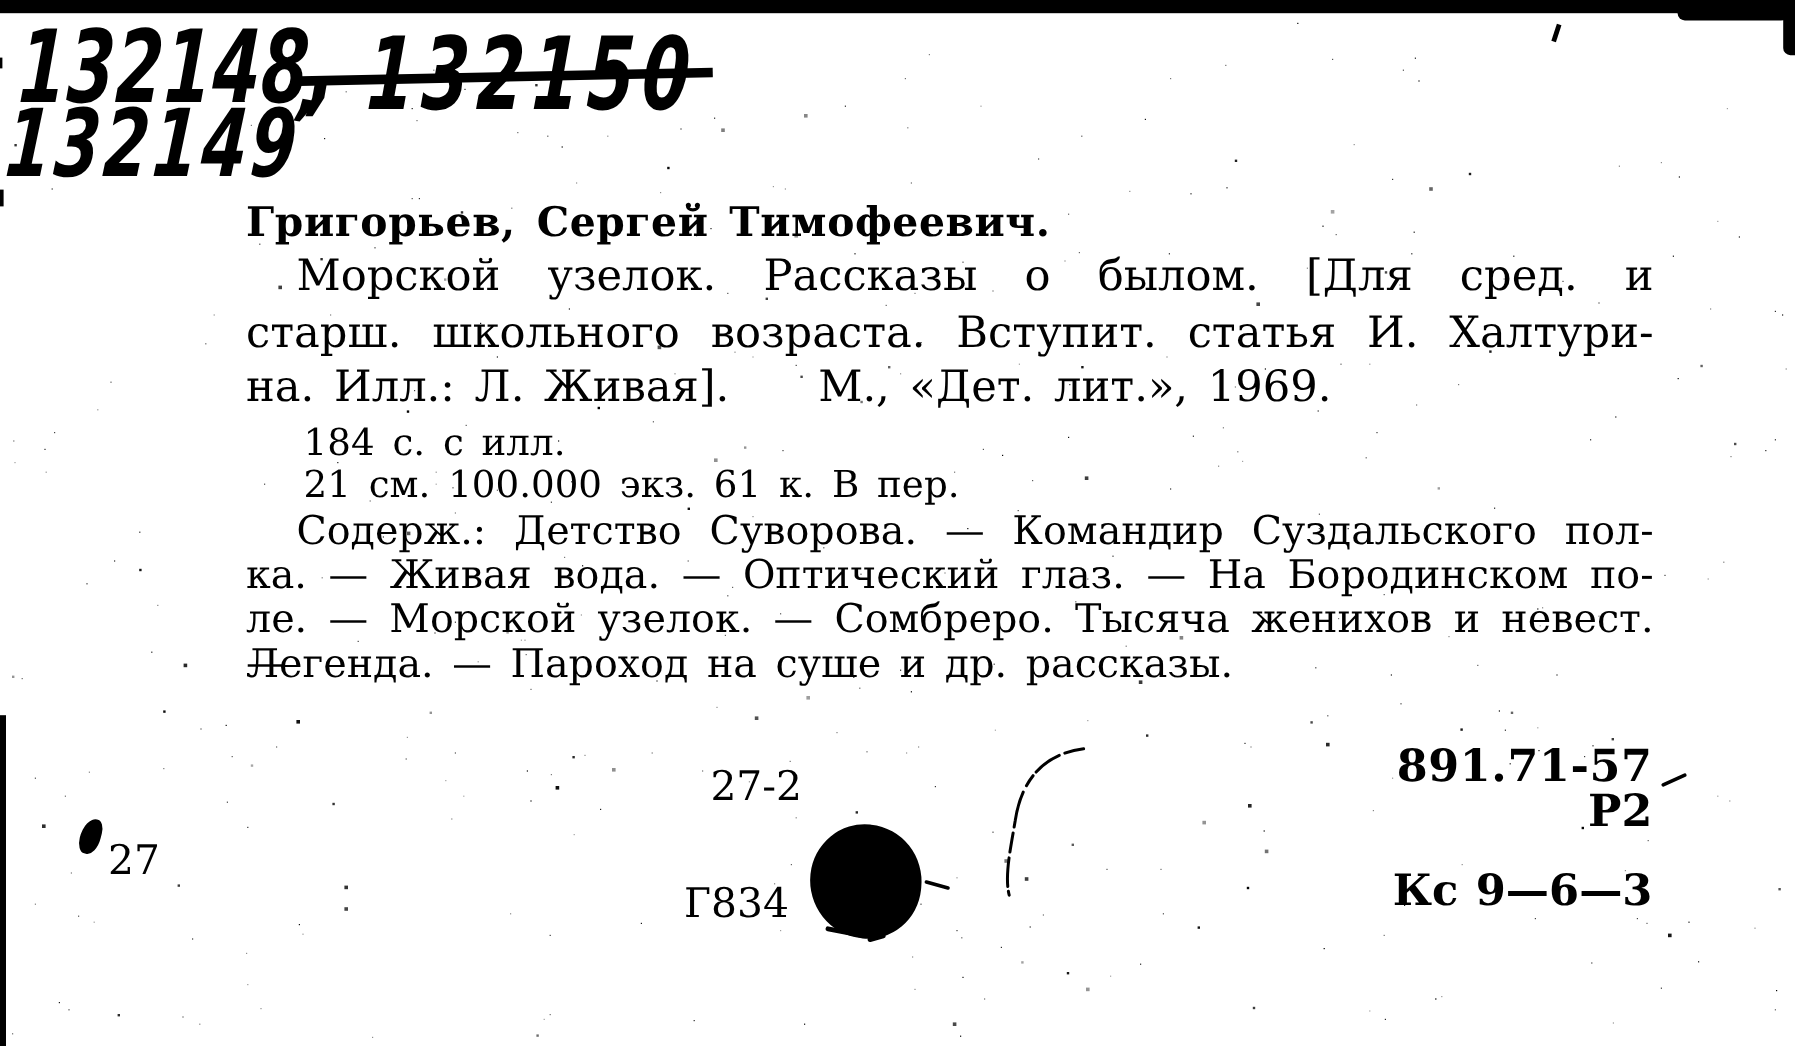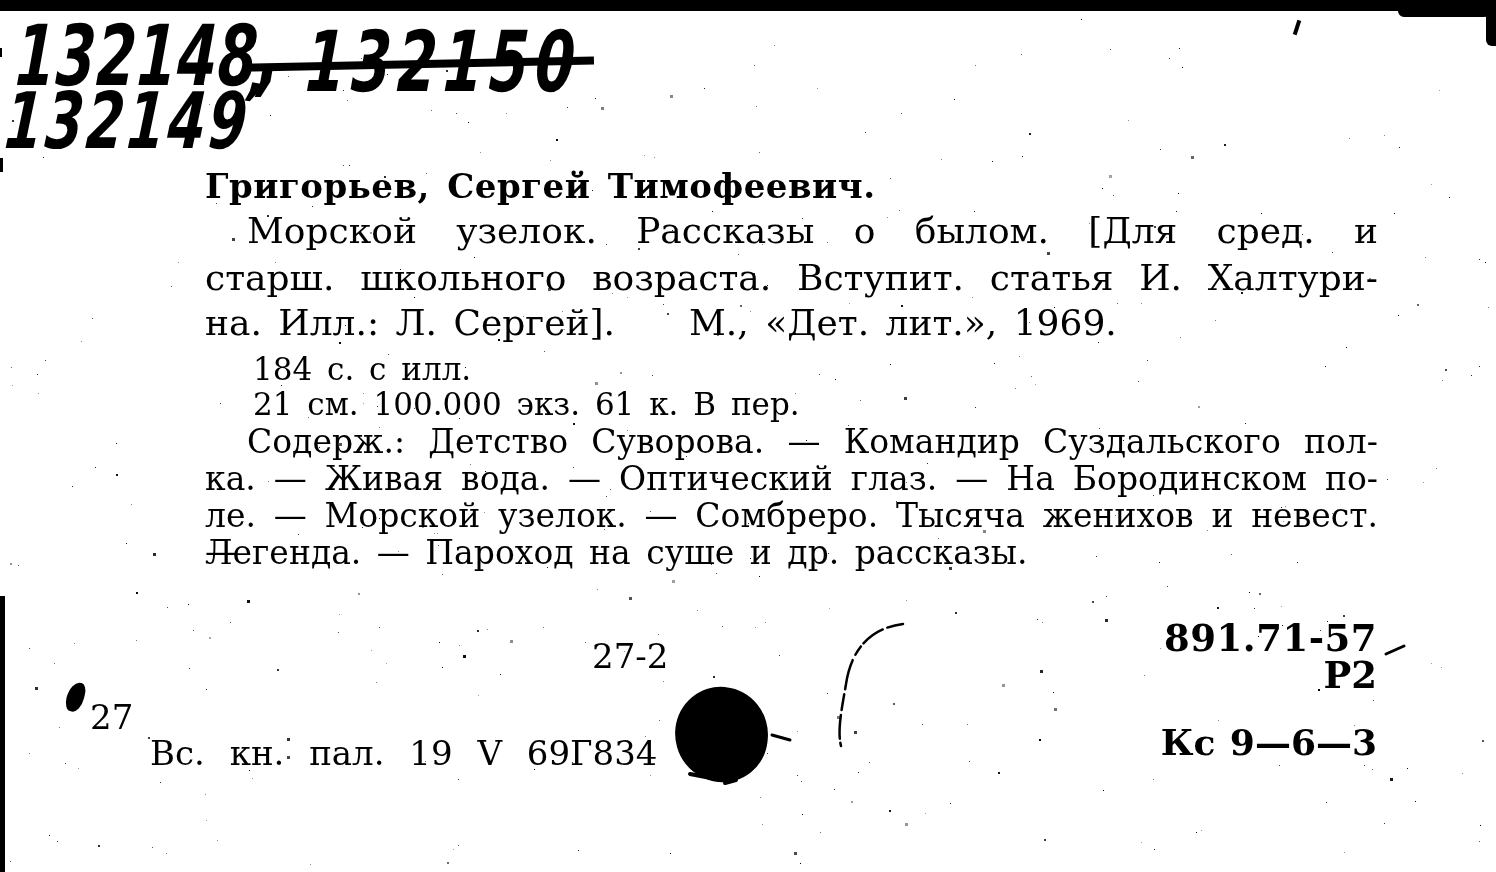--- a/index.html
+++ b/index.html
@@ -80,32 +80,31 @@
   <div class="hw hw1">132148,</div>
   <div class="hw hw2">132150</div>
   <div class="hw-strike"></div>
   <div class="hw hw3">132149</div>
   <div class="hw hw-apostrophe">’</div>
 
   <div class="entry">
     <div class="ln author">Григорьев, Сергей Тимофеевич.</div>
     <div class="ln t1 just">Морской узелок. Рассказы о былом. [Для сред. и</div>
     <div class="ln t2 just">старш. школьного возраста. Вступит. статья И. Халтури-</div>
-    <div class="ln t3"><span>на. Илл.: Л. Сергей].</span><span class="gap"></span><span>М., «Дет. лит.», 1969.</span></div>
+    <div class="ln t3"><span>на. Илл.: Л. Живая].</span><span class="gap"></span><span>М., «Дет. лит.», 1969.</span></div>
     <div class="ln coll">184 с. с илл.</div>
     <div class="ln fmt">21 см. 100.000 экз. 61 к. В пер.</div>
     <div class="ln c1 just">Содерж.: Детство Суворова. — Командир Суздальского пол-</div>
     <div class="ln c2 just">ка. — Живая вода. — Оптический глаз. — На Бородинском по-</div>
     <div class="ln c3 just">ле. — Морской узелок. — Сомбреро. Тысяча женихов и невест. —</div>
     <div class="ln c4">Легенда. — Пароход на суше и др. рассказы.</div>
   </div>
 
   <div class="fl fl-code1">27-2</div>
   <div class="fl fl-margin">27</div>
-  <div class="fl fl-chamber">Вс. кн. пал. 19 V 69</div>
   <div class="fl fl-authcode">Г834</div>
   <div class="ink-blob"></div>
 
   <div class="fr fr-udc">891.71-57</div>
   <div class="fr fr-series">Р2</div>
   <div class="fr fr-shelf">Кс 9—6—3</div>
 
   <div class="hole"></div>
 
   <svg class="artifact-svg" width="1496" height="872" viewBox="0 0 1496 872">

